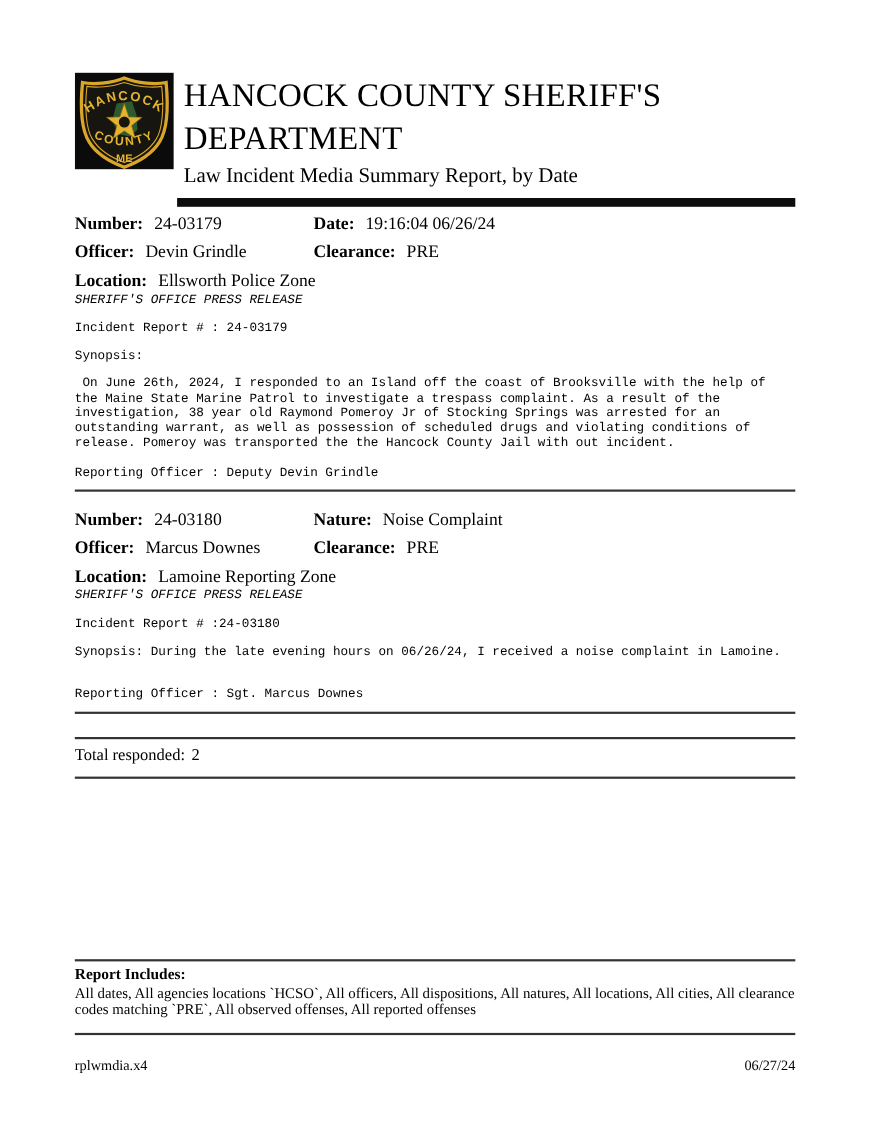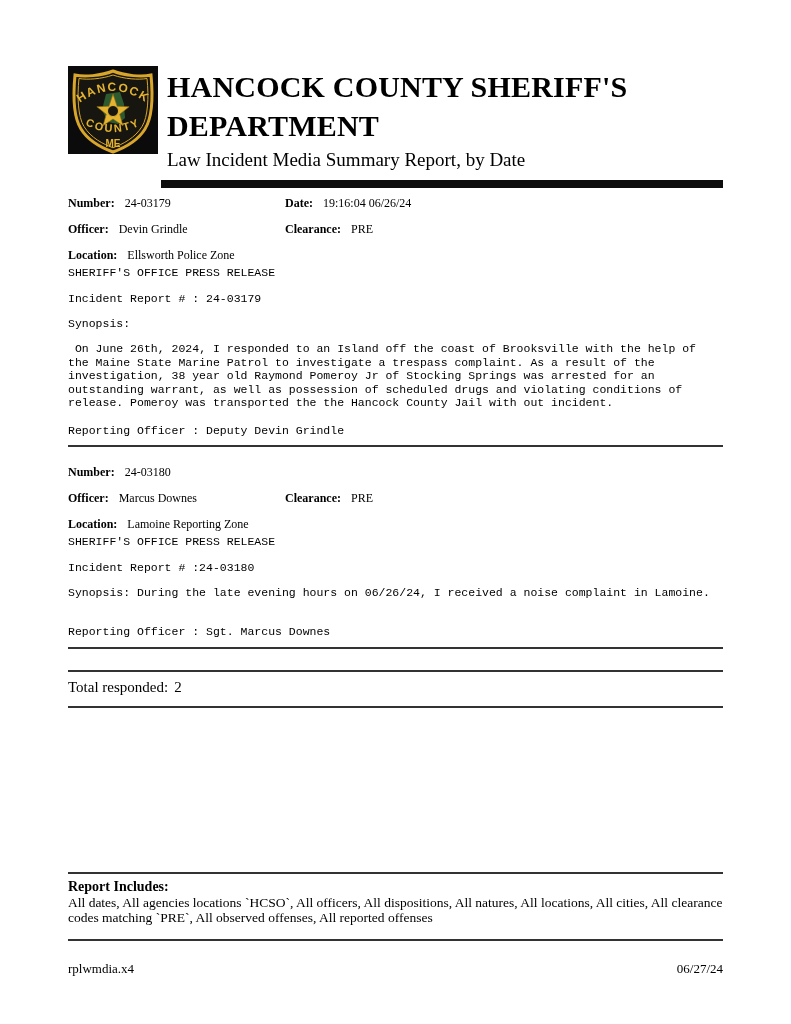--- a/index.html
+++ b/index.html
@@ -9,37 +9,37 @@
     font-family: "Liberation Serif", serif;
     color: #000;
     overflow: hidden;
   }
   .page { padding: 66px 68px 0 68px; width: 791px; height: 1024px; }
 
   
   .header { display: flex; align-items: flex-start; height: 114px; }
   .logo-box { width: 90px; height: 88px; flex: 0 0 auto; }
   .titles { margin-left: 9px; }
-  .title-line { font-size: 30px; font-weight: bold; line-height: 37px; margin: 2px 0 0 0; letter-spacing: 0.2px; }
+  .title-line { font-size: 30px; font-weight: normal; line-height: 37px; margin: 2px 0 0 0; letter-spacing: 0.2px; }
   .subtitle { font-size: 19px; line-height: 22px; margin-top: 5px; }
 
   .thick-bar { height: 8px; background: #0d0d0d; margin-left: 93px; }
 
   
   .incident { margin-top: 8px; padding-bottom: 8px; border-bottom: 2px solid #333; }
   .incident.alt { margin-top: 18px; }
   .field-row { display: grid; grid-template-columns: 217px 220px 1fr; margin-bottom: 11px; }
   .field-row.loc { margin-bottom: 0; }
-  .field { font-size: 12px; line-height: 15px; white-space: nowrap; }
+  .field { font-size: 16px; line-height: 15px; white-space: nowrap; }
   .lbl { font-weight: bold; }
   .val { margin-left: 10px; }
 
   .mono { font-family: "Liberation Mono", monospace; font-size: 11.5px; line-height: 13.5px; }
   .mono:empty { display: none; }
-  .press-release { margin-top: 3px; }
+  .press-release { margin-top: 3px; font-style: italic; }
   .mono-line { margin-top: 12px; }
   .synopsis-body { margin-top: 11.5px; white-space: pre-wrap; }
   .reporting-officer { margin-top: 14px; }
   .incident.alt .reporting-officer { margin-top: 26px; }
 
   
   .totals { margin-top: 21px; border-top: 2px solid #333; border-bottom: 2px solid #333; padding: 7px 0 11px 0; font-size: 15px; line-height: 16px; }
   .totals .val { margin-left: 6px; }
 
   .spacer { height: 164px; }
@@ -121,20 +121,23 @@
 outstanding warrant, as well as possession of scheduled drugs and violating conditions of
 release. Pomeroy was transported the the Hancock County Jail with out incident.</div>
     <div class="mono reporting-officer">Reporting Officer : Deputy Devin Grindle</div>
   </section>
 
   <section class="incident alt">
     <div class="field-row">
       <div class="field">
         <span class="lbl">Number:</span><span class="val">24-03180</span>
       </div>
+      <div class="field">
+        <span class="lbl">Nature:</span><span class="val">Noise Complaint</span>
+      </div>
     </div>
     <div class="field-row">
       <div class="field">
         <span class="lbl">Officer:</span><span class="val">Marcus Downes</span>
       </div>
       <div class="field">
         <span class="lbl">Clearance:</span><span class="val">PRE</span>
       </div>
       <div></div>
     </div>

